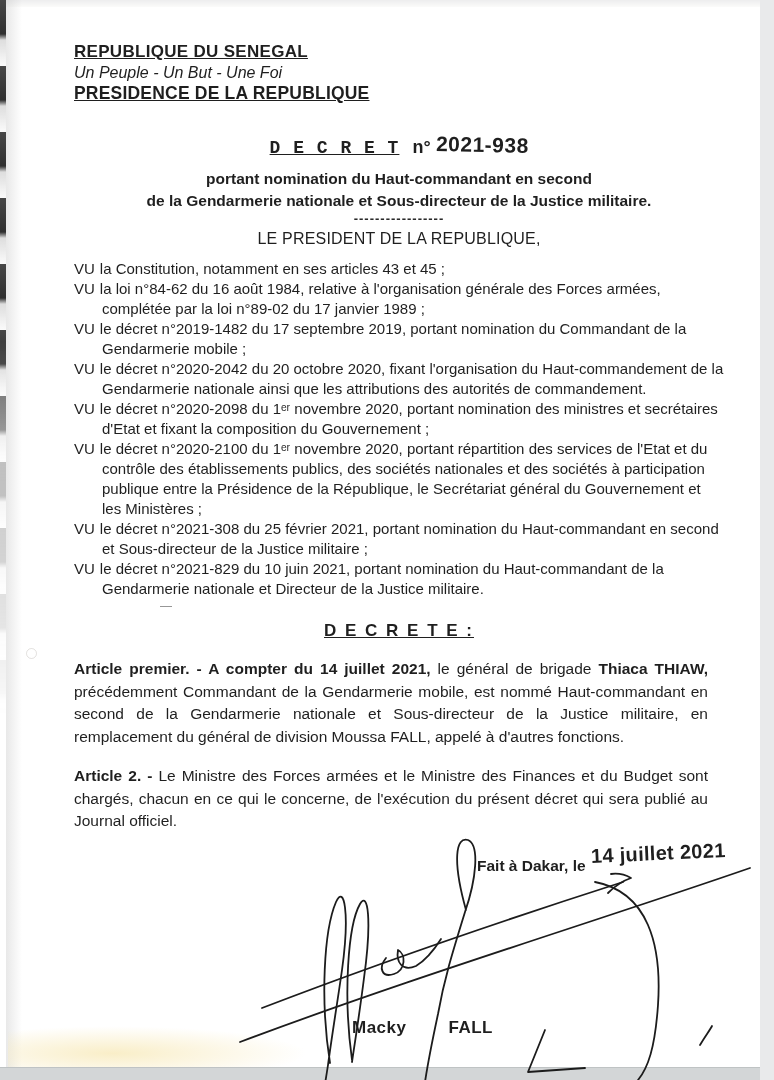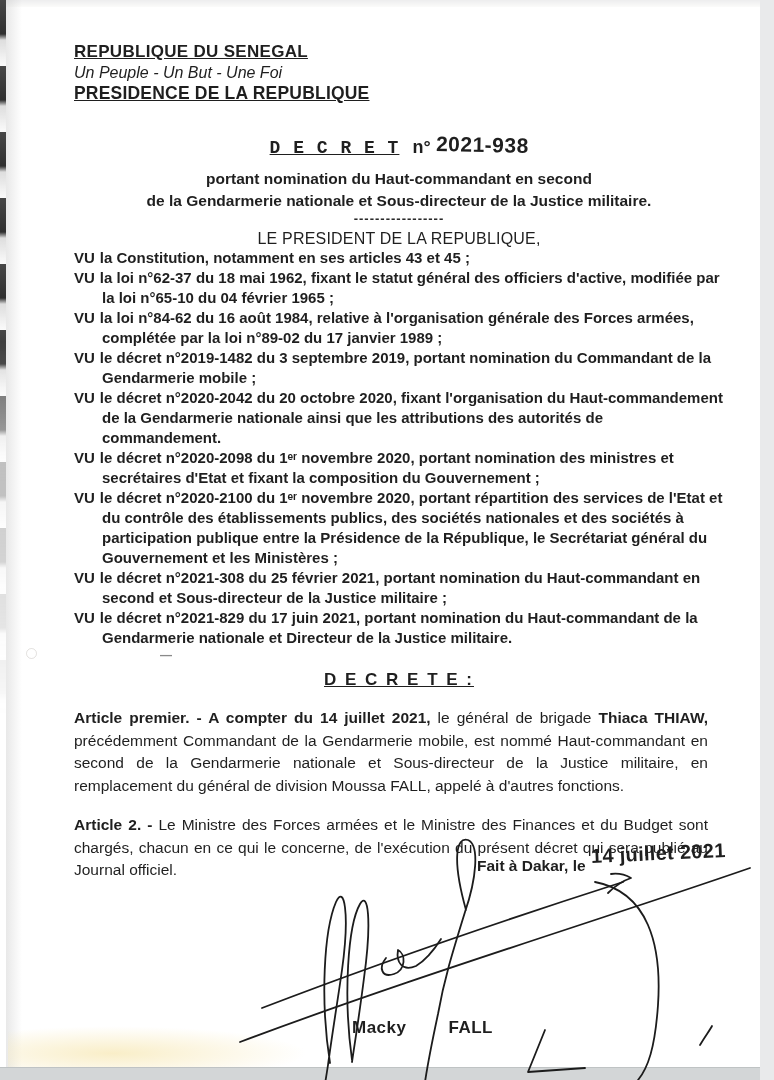--- a/index.html
+++ b/index.html
@@ -41,21 +41,21 @@
   .title-block{margin-top:30px;text-align:center;}
   .decret-line{font-size:18px;}
   .decret-word{font-weight:bold;text-decoration:underline;letter-spacing:1px;font-family:Liberation Mono, monospace;}
   .num-prefix{font-weight:bold;margin-left:8px;}
   .num{display:inline-block;font-weight:bold;font-size:21px;letter-spacing:.5px;
        transform:rotate(1.2deg) translateY(-1px);}
   .subtitle{font-weight:bold;font-size:15.5px;line-height:22px;}
   .subtitle.first{margin-top:10px;}
   .sep{font-weight:bold;font-size:13px;line-height:14px;letter-spacing:1px;color:#2a2a2a;}
   .salutation{font-weight:normal;font-size:16px;margin-top:4px;letter-spacing:.2px;}
-  .visas{margin-top:0;font-size:15px;line-height:20px;font-weight:bold;}
+  .visas{margin-top:11px;font-size:15px;line-height:20px;}
   .visa{padding-left:28px;text-indent:-28px;margin:0;}
   .visa .vu{margin-right:5px;}
   .stray-dash{display:block;margin:2px 0 0 86px;color:#8a8a8a;font-size:12px;line-height:10px;}
   .decrete{text-align:center;font-weight:bold;font-size:17px;margin-top:10px;letter-spacing:2px;text-decoration:underline;}
   .article{font-size:15.5px;line-height:22.5px;text-align:justify;margin:17px 16px 0 0;}
   .b{font-weight:bold;}
   
   .fait{position:absolute;left:477px;top:857px;font-weight:bold;font-size:15.5px;}
   .date{position:absolute;left:591px;top:842px;font-weight:bold;font-size:20px;
         letter-spacing:.3px;transform:rotate(-2.5deg);}
@@ -91,28 +91,27 @@
         <span class="num">2021-938</span>
       </div>
       <div class="subtitle first">portant nomination du Haut-commandant en second</div>
       <div class="subtitle">de la Gendarmerie nationale et Sous-directeur de la Justice militaire.</div>
       <div class="sep">-----------------</div>
       <div class="salutation">LE PRESIDENT DE LA REPUBLIQUE,</div>
     </div>
 
     <div class="visas">
       <p class="visa"><span class="vu">VU</span><span>la Constitution, notamment en ses articles 43 et 45 ;</span></p>
-      <p class="visa"><span class="vu">VU</span><span>la loi n°62-37 du 18 mai 1962, fixant le statut général des officiers d'active, modifiée par la loi n°65-10 du 04 février 1965 ;</span></p>
       <p class="visa"><span class="vu">VU</span><span>la loi n°84-62 du 16 août 1984, relative à l'organisation générale des Forces armées, complétée par la loi n°89-02 du 17 janvier 1989 ;</span></p>
-      <p class="visa"><span class="vu">VU</span><span>le décret n°2019-1482 du 3 septembre 2019, portant nomination du Commandant de la Gendarmerie mobile ;</span></p>
+      <p class="visa"><span class="vu">VU</span><span>le décret n°2019-1482 du 17 septembre 2019, portant nomination du Commandant de la Gendarmerie mobile ;</span></p>
       <p class="visa"><span class="vu">VU</span><span>le décret n°2020-2042 du 20 octobre 2020, fixant l'organisation du Haut-commandement de la Gendarmerie nationale ainsi que les attributions des autorités de commandement.</span></p>
       <p class="visa"><span class="vu">VU</span><span>le décret n°2020-2098 du 1ᵉʳ novembre 2020, portant nomination des ministres et secrétaires d'Etat et fixant la composition du Gouvernement ;</span></p>
       <p class="visa"><span class="vu">VU</span><span>le décret n°2020-2100 du 1ᵉʳ novembre 2020, portant répartition des services de l'Etat et du contrôle des établissements publics, des sociétés nationales et des sociétés à participation publique entre la Présidence de la République, le Secrétariat général du Gouvernement et les Ministères ;</span></p>
       <p class="visa"><span class="vu">VU</span><span>le décret n°2021-308 du 25 février 2021, portant nomination du Haut-commandant en second et Sous-directeur de la Justice militaire ;</span></p>
-      <p class="visa"><span class="vu">VU</span><span>le décret n°2021-829 du 17 juin 2021, portant nomination du Haut-commandant de la Gendarmerie nationale et Directeur de la Justice militaire.</span></p>
+      <p class="visa"><span class="vu">VU</span><span>le décret n°2021-829 du 10 juin 2021, portant nomination du Haut-commandant de la Gendarmerie nationale et Directeur de la Justice militaire.</span></p>
       <span class="stray-dash">—</span>
     </div>
 
     <div class="decrete">D E C R E T E :</div>
 
     <p class="article"><span class="b">Article premier. - A compter du 14 juillet 2021,</span><span> le général de brigade </span><span class="b">Thiaca THIAW,</span><span> précédemment Commandant de la Gendarmerie mobile, est nommé Haut-commandant en second de la Gendarmerie nationale et Sous-directeur de la Justice militaire, en remplacement du général de division Moussa FALL, appelé à d'autres fonctions.</span></p>
 
     <p class="article"><span class="b">Article 2. -</span><span> Le Ministre des Forces armées et le Ministre des Finances et du Budget sont chargés, chacun en ce qui le concerne, de l'exécution du présent décret qui sera publié au Journal officiel.</span></p>
 
   </div>

